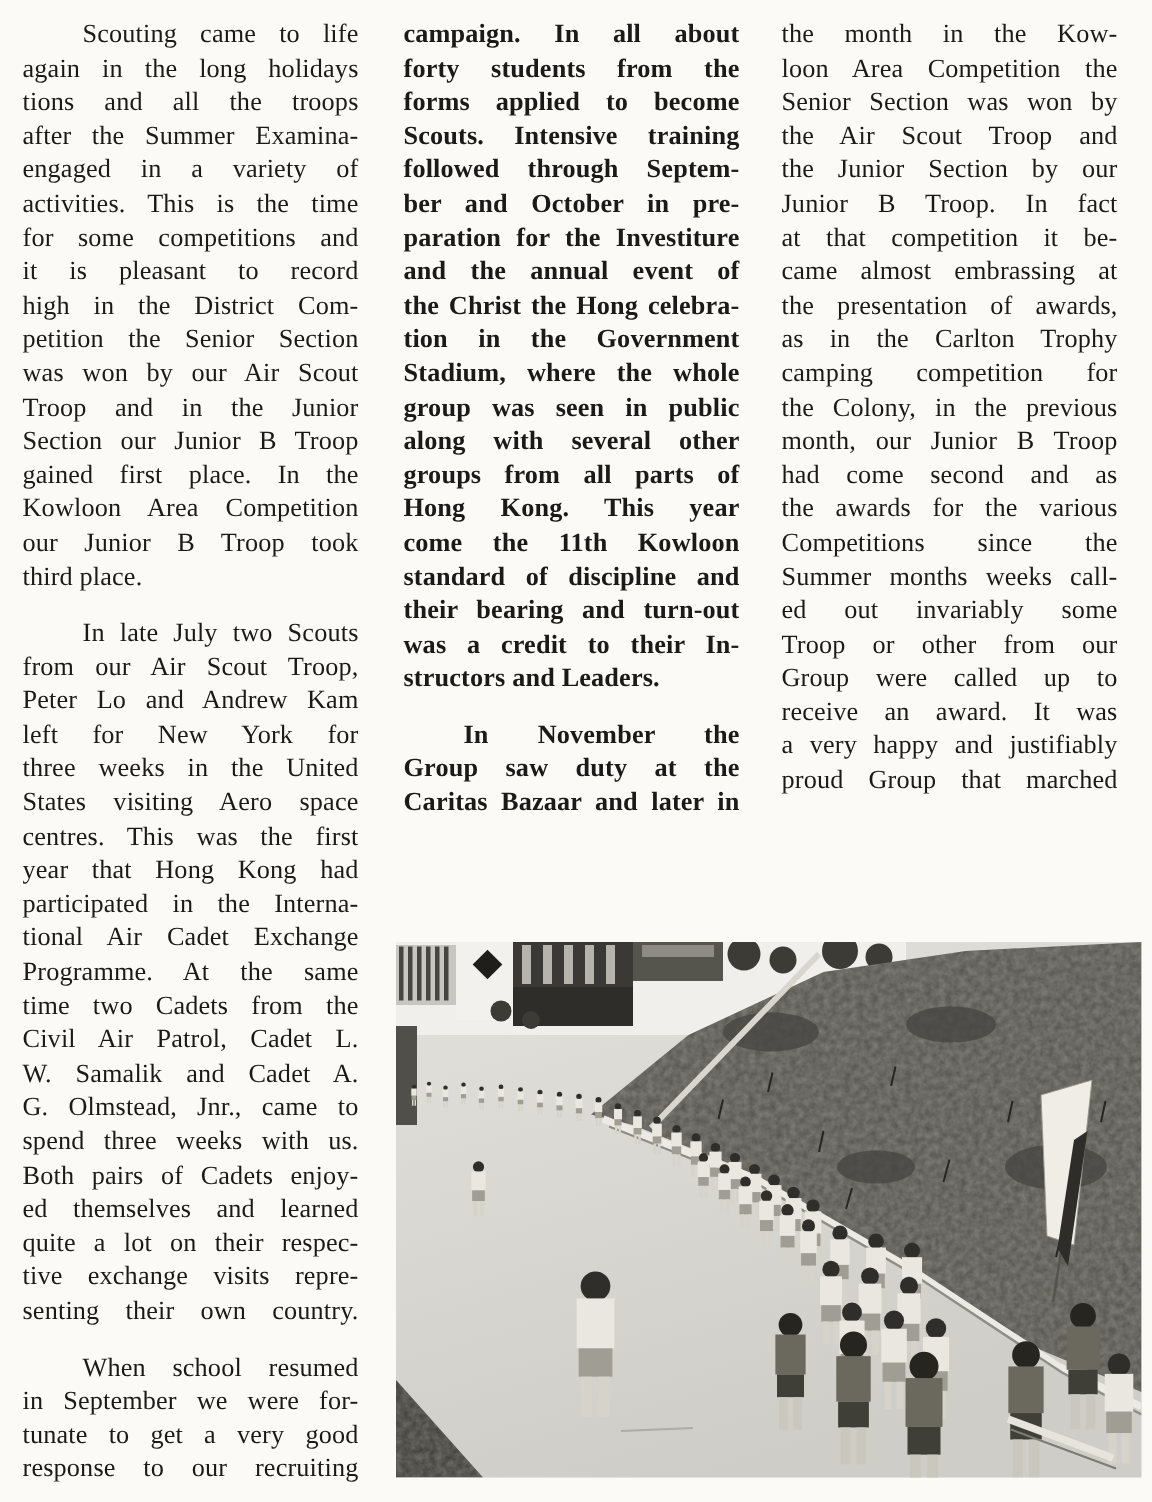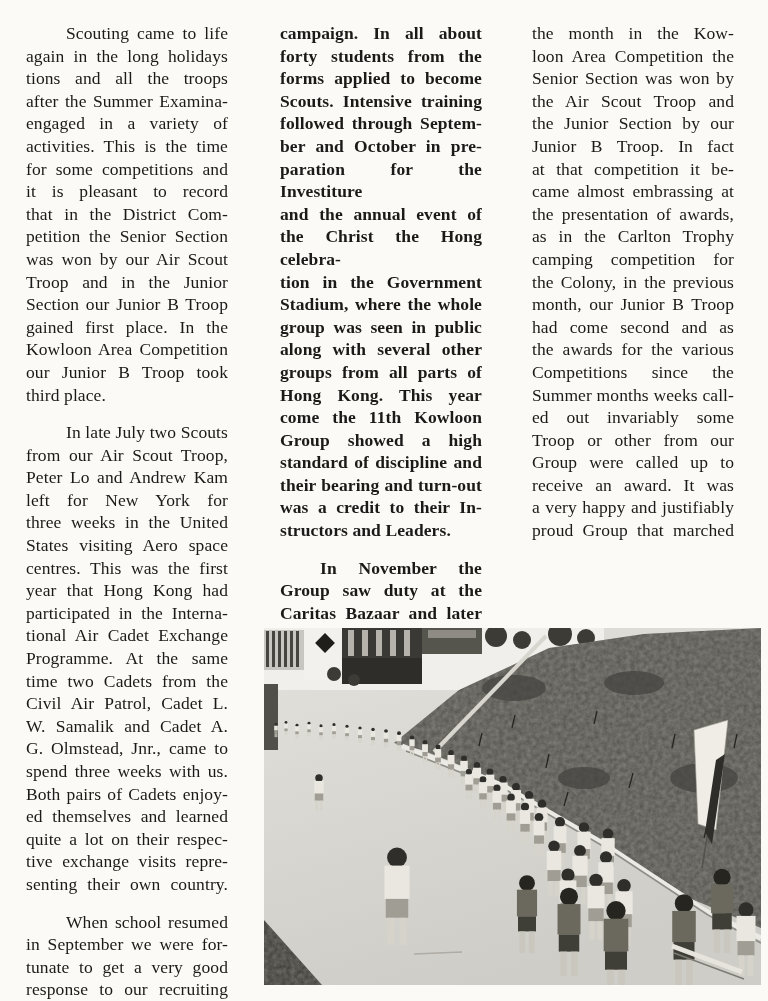--- a/index.html
+++ b/index.html
@@ -7,21 +7,21 @@
     width:768px;height:1001px;position:relative;overflow:hidden;
     background:#fbfaf7;
     font-family:"Liberation Serif","DejaVu Serif",serif;
     color:#1b1a18;
   }
   .page{position:absolute;inset:0;}
   .col{position:absolute;top:10px;width:226px;}
   #col-left{left:14px;}
   #col-middle{left:268px;font-weight:bold;}
   #col-right{left:520px;}
-  .para{margin:12px;}
+  .para{margin:1px;}
   .para + .para{margin-top:15px;}
   .line{
     font-size:17.5px;line-height:22.6px;
     text-align:justify;text-align-last:justify;
     letter-spacing:0.1px;
   }
   .line.lastline{text-align-last:left;}
   .line.indent{text-indent:40px;}
   .photo{
     position:absolute;left:264px;top:628px;width:497px;height:357px;
@@ -37,21 +37,21 @@
   <div class="col" id="col-left">
       <div class="para">
         <div class="line indent">Scouting came to life</div>
         <div class="line">again in the long holidays</div>
         <div class="line">tions and all the troops</div>
         <div class="line">after the Summer Examina-</div>
         <div class="line">engaged in a variety of</div>
         <div class="line">activities.  This is the time</div>
         <div class="line">for some competitions and</div>
         <div class="line">it is pleasant to record</div>
-        <div class="line">that in the District Com-</div>
+        <div class="line">high in the District Com-</div>
         <div class="line">petition the Senior Section</div>
         <div class="line">was won by our Air Scout</div>
         <div class="line">Troop and in the Junior</div>
         <div class="line">Section our Junior B Troop</div>
         <div class="line">gained first place.  In the</div>
         <div class="line">Kowloon Area Competition</div>
         <div class="line">our Junior B Troop took</div>
         <div class="line lastline">third place.</div>
       </div>
       <div class="para">
@@ -95,21 +95,20 @@
         <div class="line">paration for the Investiture</div>
         <div class="line">and the annual event of</div>
         <div class="line">the Christ the Hong celebra-</div>
         <div class="line">tion in the Government</div>
         <div class="line">Stadium, where the whole</div>
         <div class="line">group was seen in public</div>
         <div class="line">along with several other</div>
         <div class="line">groups from all parts of</div>
         <div class="line">Hong Kong.  This year</div>
         <div class="line">come the 11th Kowloon</div>
-        <div class="line">Group showed a high</div>
         <div class="line">standard of discipline and</div>
         <div class="line">their bearing and turn-out</div>
         <div class="line">was a credit to their In-</div>
         <div class="line lastline">structors and Leaders.</div>
       </div>
       <div class="para">
         <div class="line indent">In November the</div>
         <div class="line">Group saw duty at the</div>
         <div class="line">Caritas Bazaar and later in</div>
       </div>

